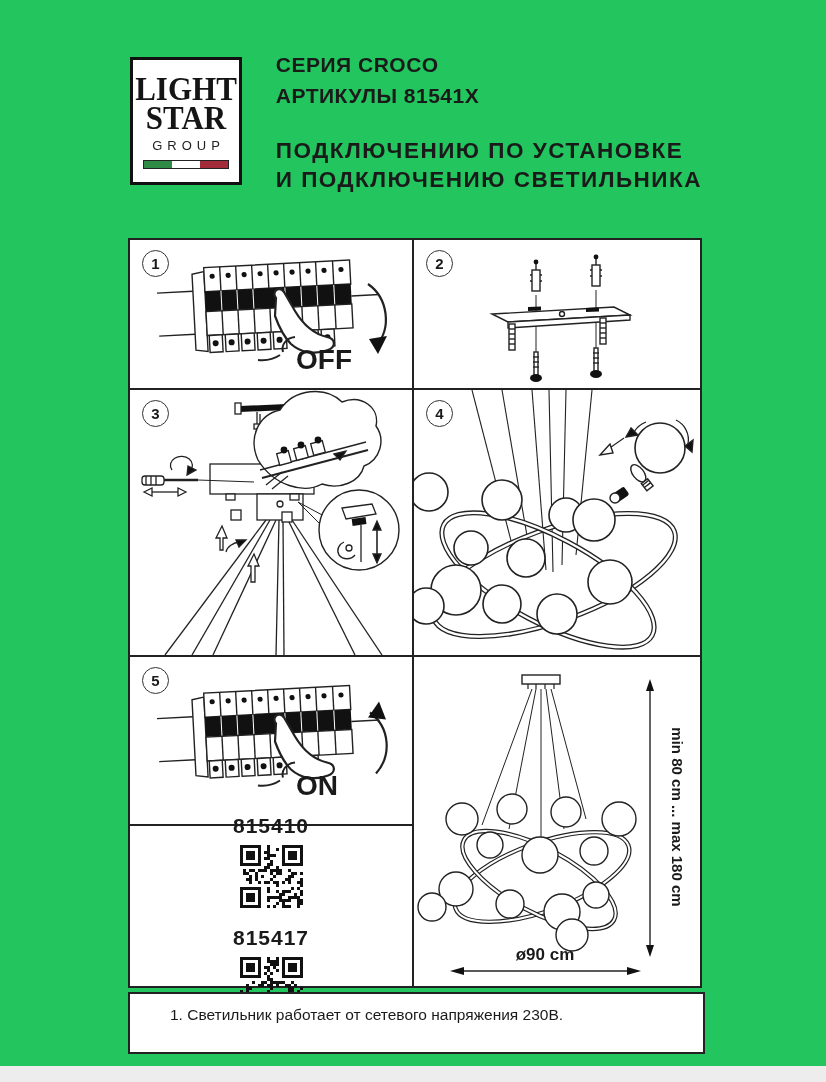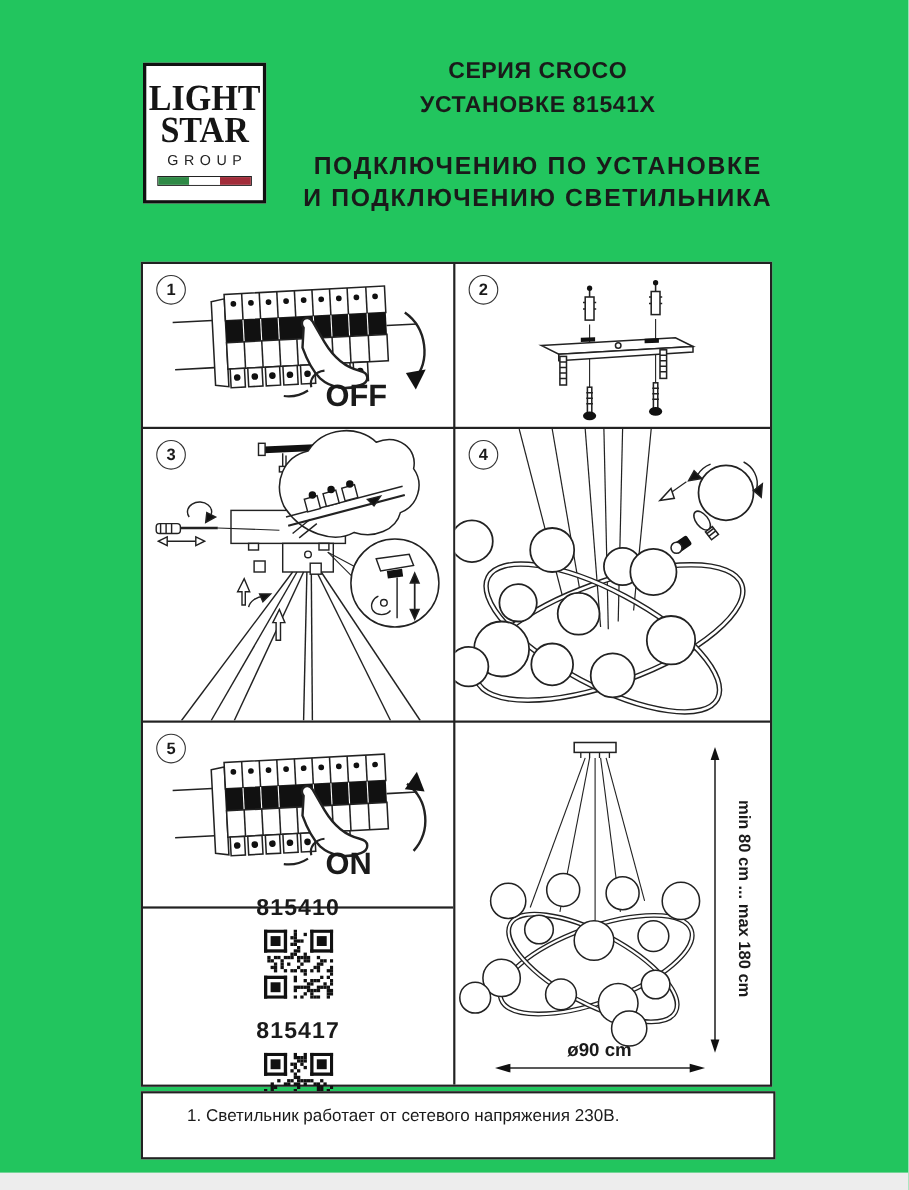--- a/index.html
+++ b/index.html
@@ -12,21 +12,21 @@
   
   .logo-box{left:130px;top:57px;width:112px;height:128px;border:3px solid #111;
             box-sizing:border-box;display:flex;flex-direction:column;align-items:center;background:#fff;}
   .logo-word{font-family:"Liberation Serif",serif;font-weight:bold;font-size:31px;line-height:29px;
              letter-spacing:0px;color:#151515;transform:scaleY(1.08);}
   .logo-word.first{margin-top:14px;}
   .logo-group{font-size:13px;letter-spacing:5px;color:#222;margin-top:6px;margin-left:5px;text-align:right;}
   .logo-flag{margin-top:7px;width:86px;height:9px;border:1px solid #222;box-sizing:border-box;display:flex;}
   .logo-flag .seg{flex:1;height:100%;}
 
-  .hdr-right{right:124px;top:52px;text-align:center;}
+  .hdr-right{right:124px;top:52px;text-align:left;}
   .hdr-series{font-size:21px;font-weight:bold;letter-spacing:0.5px;line-height:26px;}
   .hdr-articles{font-size:21px;font-weight:bold;letter-spacing:0.5px;line-height:26px;margin-top:5px;}
   .hdr-title{margin-top:27px;font-size:22.5px;font-weight:bold;letter-spacing:1.5px;line-height:29px;}
 
   
   .grid{left:128px;top:238px;width:574px;height:750px;border:2px solid #222;box-sizing:border-box;background:#fff;}
   .vline{left:282px;top:0;width:2px;height:746px;background:#222;}
   .hline1{left:0;top:148px;width:570px;height:2px;background:#222;}
   .hline2{left:0;top:415px;width:570px;height:2px;background:#222;}
   .hline3{left:0;top:584px;width:282px;height:2px;background:#222;}
@@ -59,21 +59,21 @@
     <div class="logo-group">GROUP</div>
     <div class="logo-flag">
       <div class="seg" style="background: rgb(47, 138, 70);"></div>
       <div class="seg" style="background: rgb(255, 255, 255);"></div>
       <div class="seg" style="background: rgb(162, 44, 58);"></div>
     </div>
   </div>
 
   <div class="abs hdr-right">
     <div class="hdr-series">СЕРИЯ CROCO</div>
-    <div class="hdr-articles">УСТАНОВКЕ 81541X</div>
+    <div class="hdr-articles">АРТИКУЛЫ 81541X</div>
     <div class="hdr-title">
       <div>ПОДКЛЮЧЕНИЮ ПО УСТАНОВКЕ</div>
       <div>И ПОДКЛЮЧЕНИЮ СВЕТИЛЬНИКА</div>
     </div>
   </div>
 
   <div class="abs grid">
     <div class="abs vline"></div>
     <div class="abs hline1"></div>
     <div class="abs hline2"></div>

